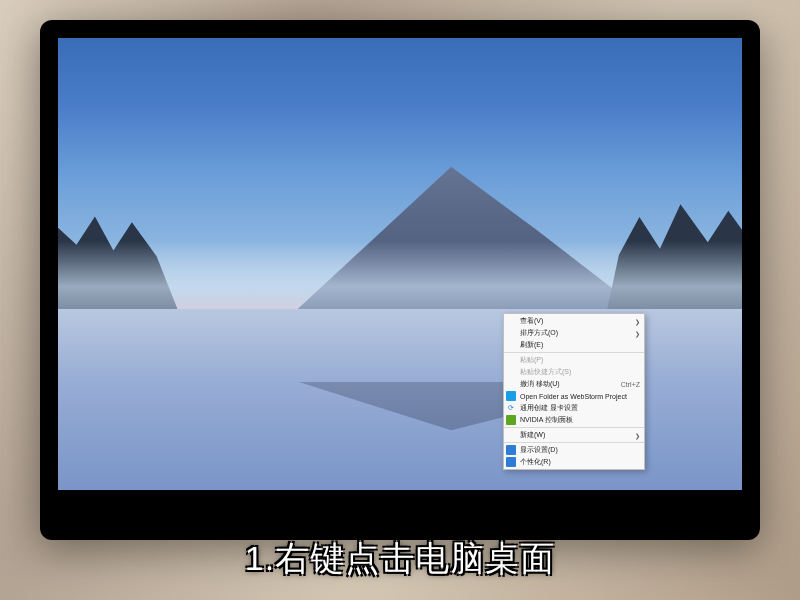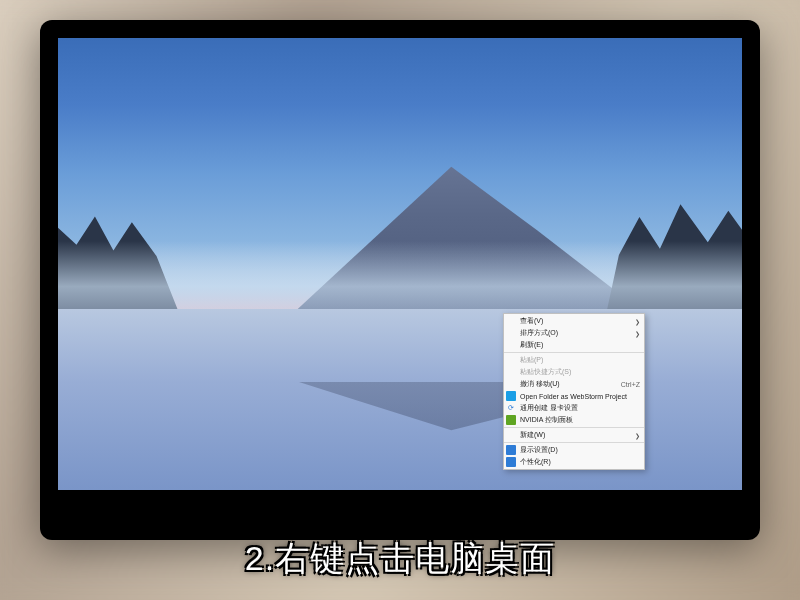--- a/index.html
+++ b/index.html
@@ -165,13 +165,13 @@
         <span>显示设置(D)</span>
       </div>
       <div class="menu-item">
         <span class="menu-icon icon-pers"></span>
         <span>个性化(R)</span>
       </div>
     </div>
   </div>
 </div>
 
-<div class="caption">2.右键点击电脑桌面</div>
+<div class="caption">1.右键点击电脑桌面</div>
 
 </body></html>

